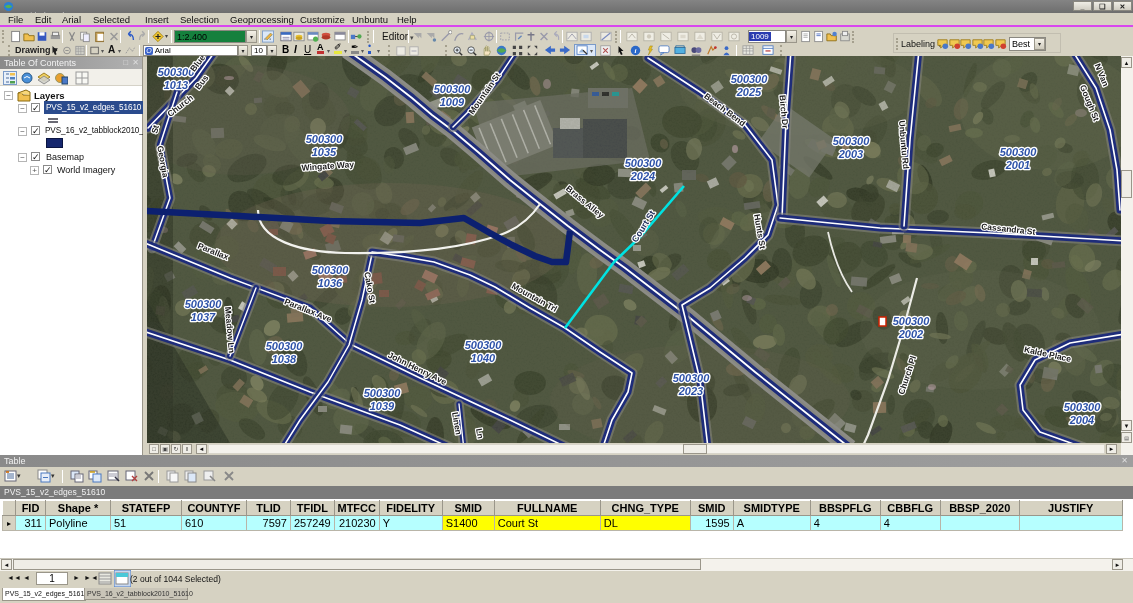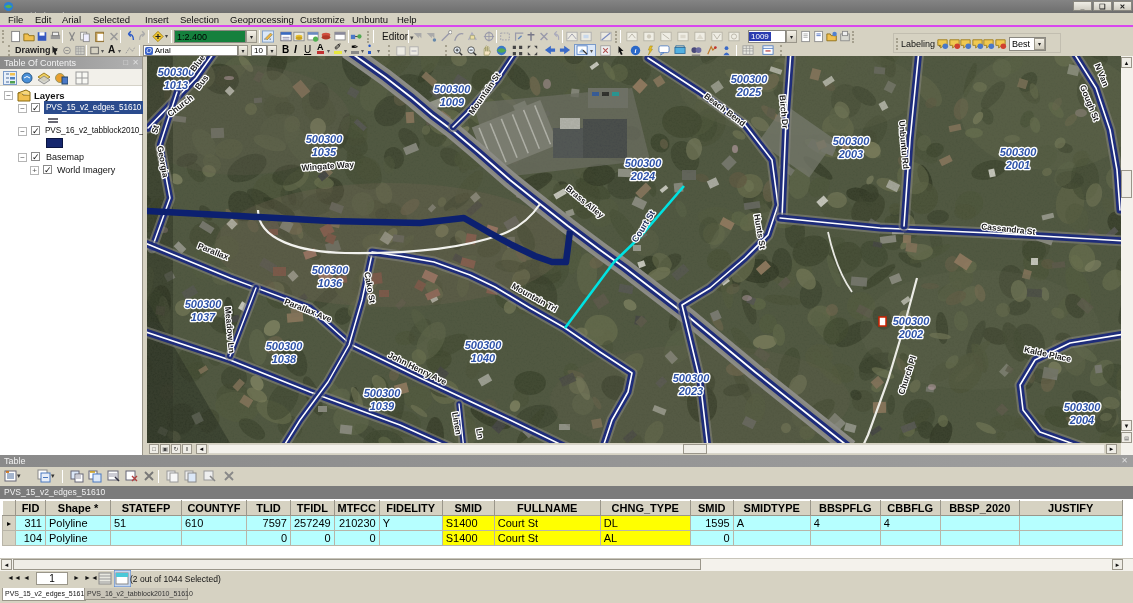--- a/index.html
+++ b/index.html
@@ -1450,40 +1450,20 @@
             <td class="yl">S1400</td>
             <td class="yl">Court St</td>
             <td class="yl">DL</td>
             <td class="cy num">1595</td>
             <td class="cy">A</td>
             <td class="cy">4</td>
             <td class="cy">4</td>
             <td class="cy"></td>
             <td class="cy"></td>
           </tr>
-          <tr>
-            <td style="background:#d6d2c2;text-align:center;font-size:8px;padding:0"></td>
-            <td class="cy num">104</td>
-            <td class="cy">Polyline</td>
-            <td class="cy"></td>
-            <td class="cy"></td>
-            <td class="cy num">0</td>
-            <td class="cy num">0</td>
-            <td class="cy num">0</td>
-            <td class="cy"></td>
-            <td class="yl">S1400</td>
-            <td class="yl">Court St</td>
-            <td class="yl">AL</td>
-            <td class="cy num">0</td>
-            <td class="cy"></td>
-            <td class="cy"></td>
-            <td class="cy"></td>
-            <td class="cy"></td>
-            <td class="cy"></td>
-          </tr>
         </tbody>
       </table>
     </div>
 <div style="position:absolute;left:0;top:103px;width:1133px;height:13px;background:#f4f2ec;border-top:1px solid #c8c5ba"></div>
 <div style="position:absolute;left:1px;top:104px;width:11px;height:11px;background:#efede6;border:1px solid #9a968a;font-size:6px;text-align:center;line-height:10px;color:#111">◄</div>
 <div style="position:absolute;left:13px;top:104px;width:688px;height:11px;background:#efede6;border:1px solid #9a968a"></div>
 <div style="position:absolute;left:1112px;top:104px;width:11px;height:11px;background:#efede6;border:1px solid #9a968a;font-size:6px;text-align:center;line-height:10px;color:#111">►</div>
 <div style="position:absolute;left:0;top:116px;width:1133px;height:17px;background:#d6d2c2"></div>
 <span style="position:absolute;left:7px;top:119px;font-size:7px;color:#111">◄◄</span>
 <span style="position:absolute;left:23px;top:119px;font-size:7px;color:#111">◄</span>

